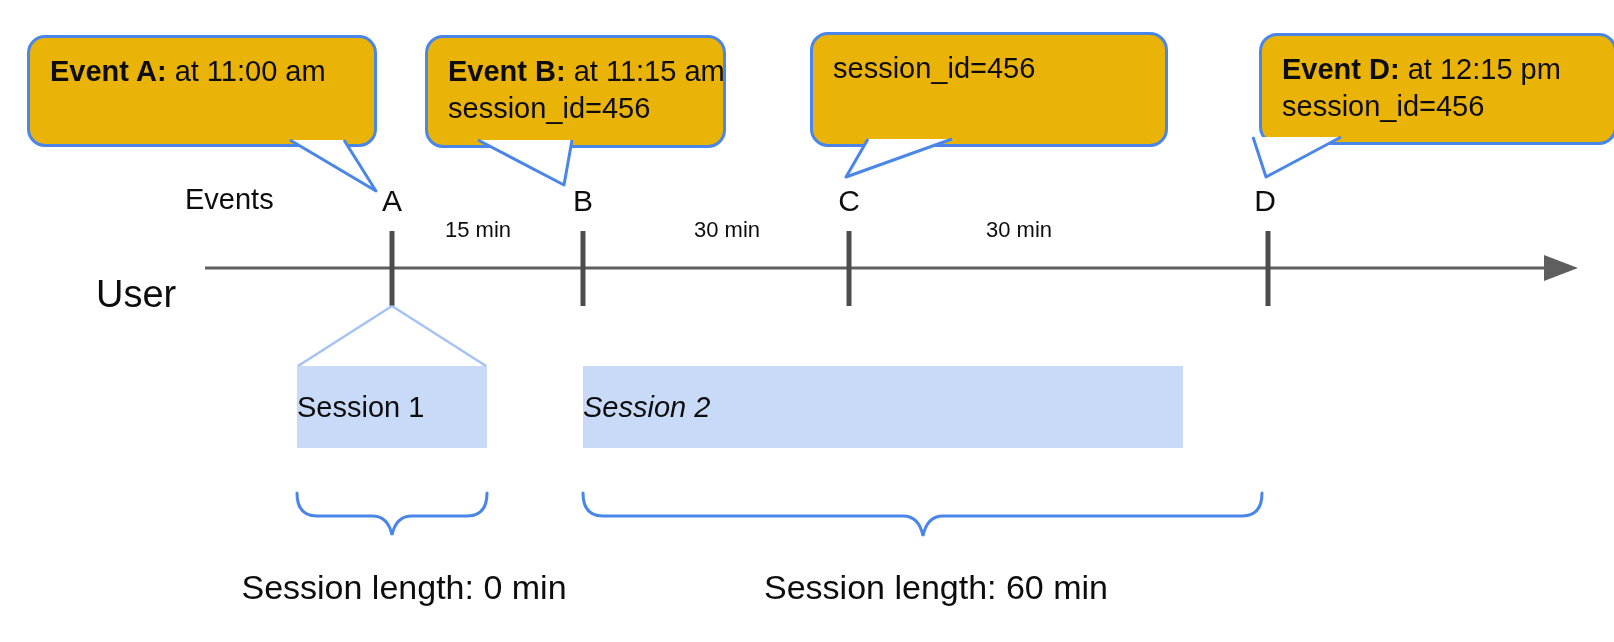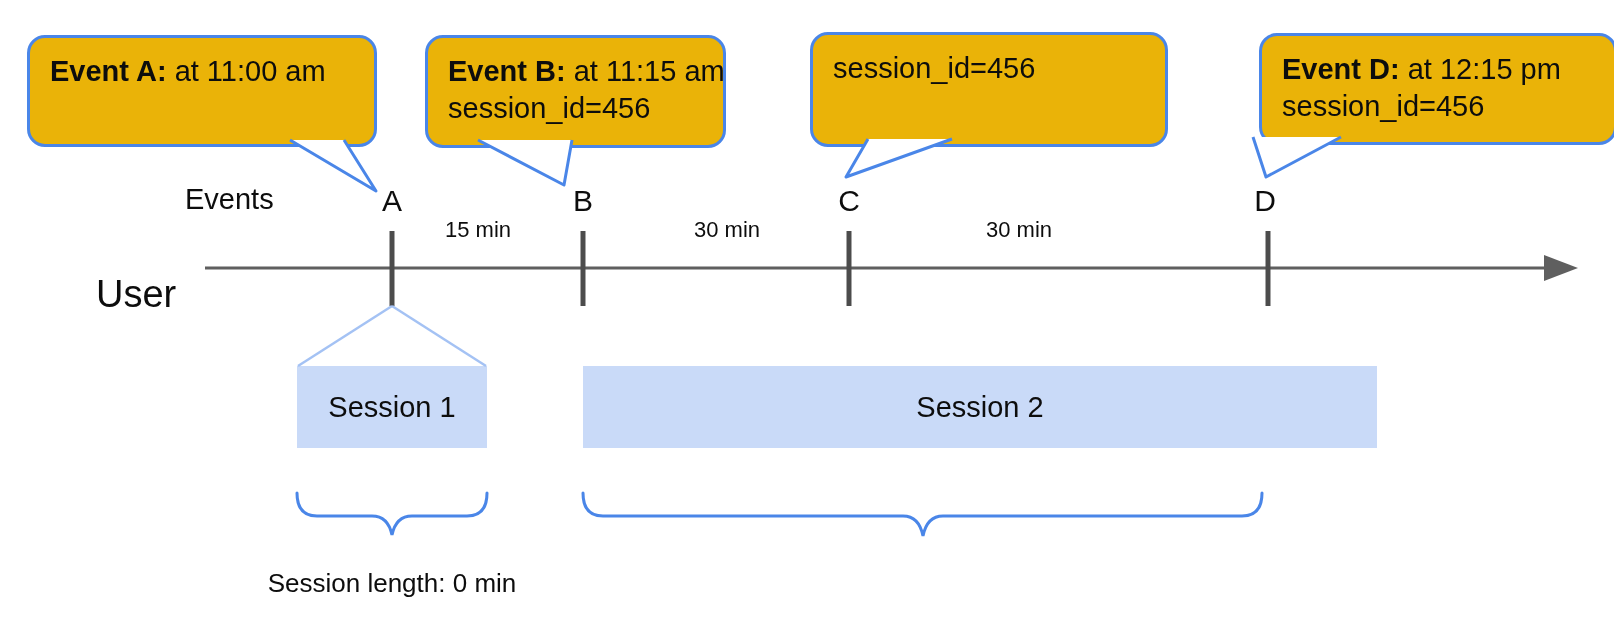--- a/index.html
+++ b/index.html
@@ -42,30 +42,29 @@
   .funnel { stroke: var(--funnel, #a4c2f4); stroke-width: 2.5; }
   .brace { stroke: var(--accent, #4a86e8); stroke-width: 3; fill: none; stroke-linecap: round; }
 
   
   .label { position: absolute; z-index: 3; white-space: nowrap; }
   .centered { transform: translateX(-50%); }
   .events-label { font-size: 29px; margin-left: 8px; }
   .user-label { font-size: 38px; }
   .marker { font-size: 30px; }
   .interval { font-size: 22px; }
-  .length-label { font-size: 26px; }
+  .length-label { font-size: 34px; margin-left: 12px; }
 
   
   .session-box {
     position: absolute;
     z-index: 1;
     background: var(--session-fill, #c9daf8);
     display: flex;
     align-items: center;
-    justify-content: center;
     font-size: 29px;
   }
 </style>
 </head>
 <body>
 
 <div class="canvas">
 
   <div class="bubble" style="left:27px; top:35px; width:350px; height:112px;">
     <div>
@@ -90,21 +89,21 @@
     <div>
       <b>Event D:</b>
       <span>at 12:15 pm</span>
     </div>
     <div>session_id=456</div>
   </div>
 
   <div class="session-box" style="left:297px; top:366px; width:190px; height:82px;">
     <span>Session 1</span>
   </div>
-  <div class="session-box" style="left:583px; top:366px; width:794px; height:82px;">
+  <div class="session-box" style="left:583px; top:366px; width:600px; height:82px;font-style:italic;">
     <span>Session 2</span>
   </div>
 
   <svg class="linework" width="1614" height="642" viewBox="0 0 1614 642">
 
     <path class="tail" d="M 290 140 L 376 191 L 344 140"></path>
     <path class="tail" d="M 478 140 L 564 185 L 572 140"></path>
     <path class="tail" d="M 952 139 L 846 177 L 868 139"></path>
     <path class="tail" d="M 1341 137 L 1266 177 L 1253 137"></path>
 
@@ -129,14 +128,15 @@
   <div class="label marker centered" style="left:392px; top:184px;">A</div>
   <div class="label marker centered" style="left:583px; top:184px;">B</div>
   <div class="label marker centered" style="left:849px; top:184px;">C</div>
   <div class="label marker centered" style="left:1265px; top:184px;">D</div>
 
   <div class="label interval centered" style="left:478px; top:217px;">15 min</div>
   <div class="label interval centered" style="left:727px; top:217px;">30 min</div>
   <div class="label interval centered" style="left:1019px; top:217px;">30 min</div>
 
   <div class="label length-label centered" style="left:392px; top:568px;">Session length: 0 min</div>
+  <div class="label length-label centered" style="left:924px; top:568px;">Session length: 60 min</div>
 
 </div>
 
 </body></html>

